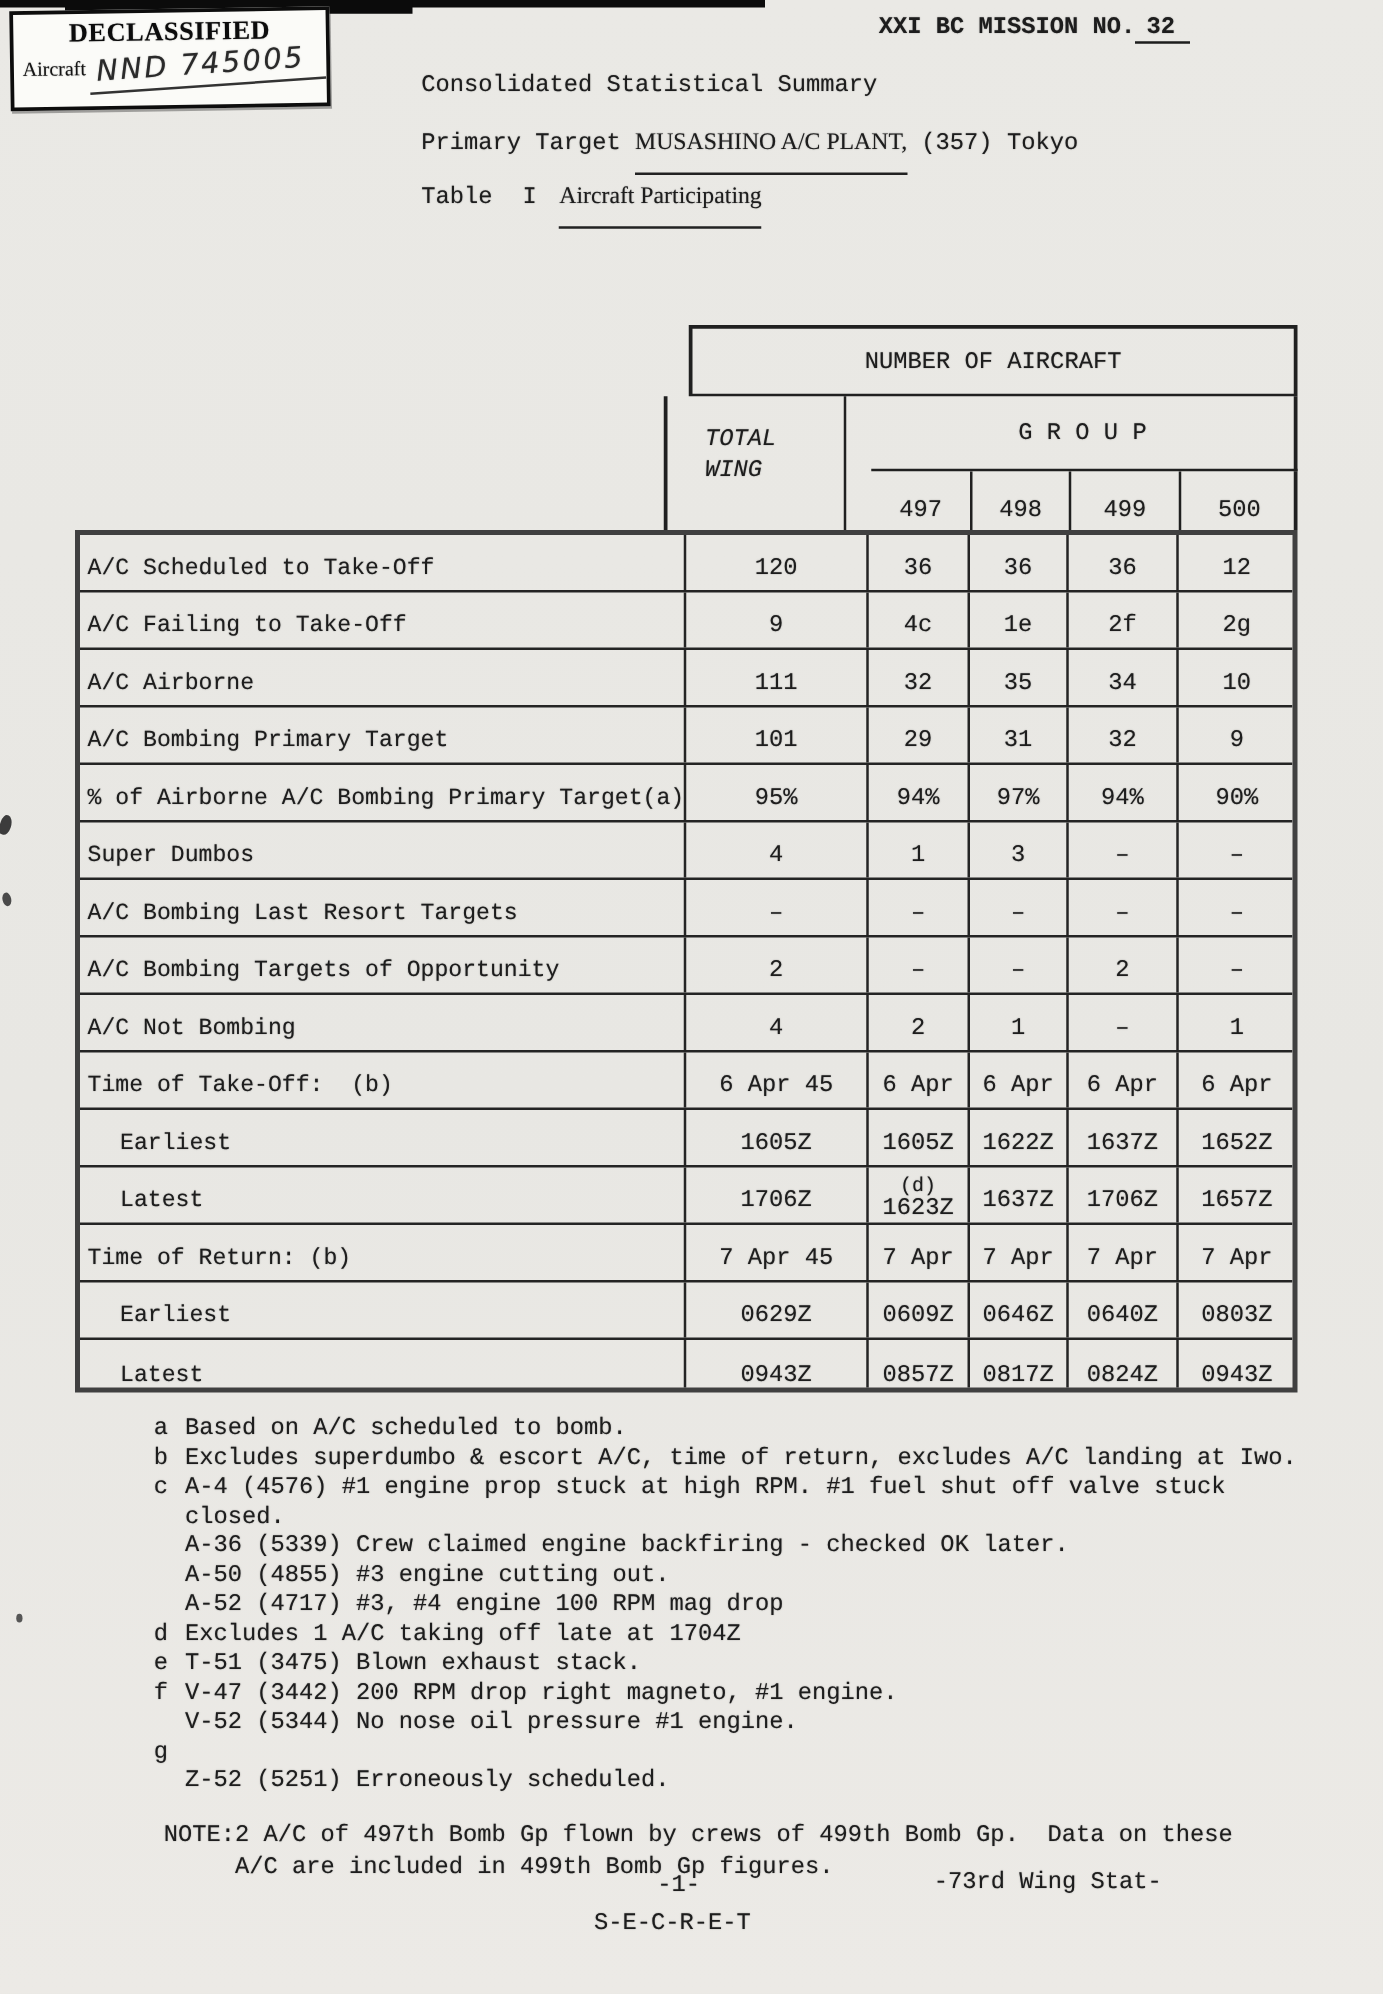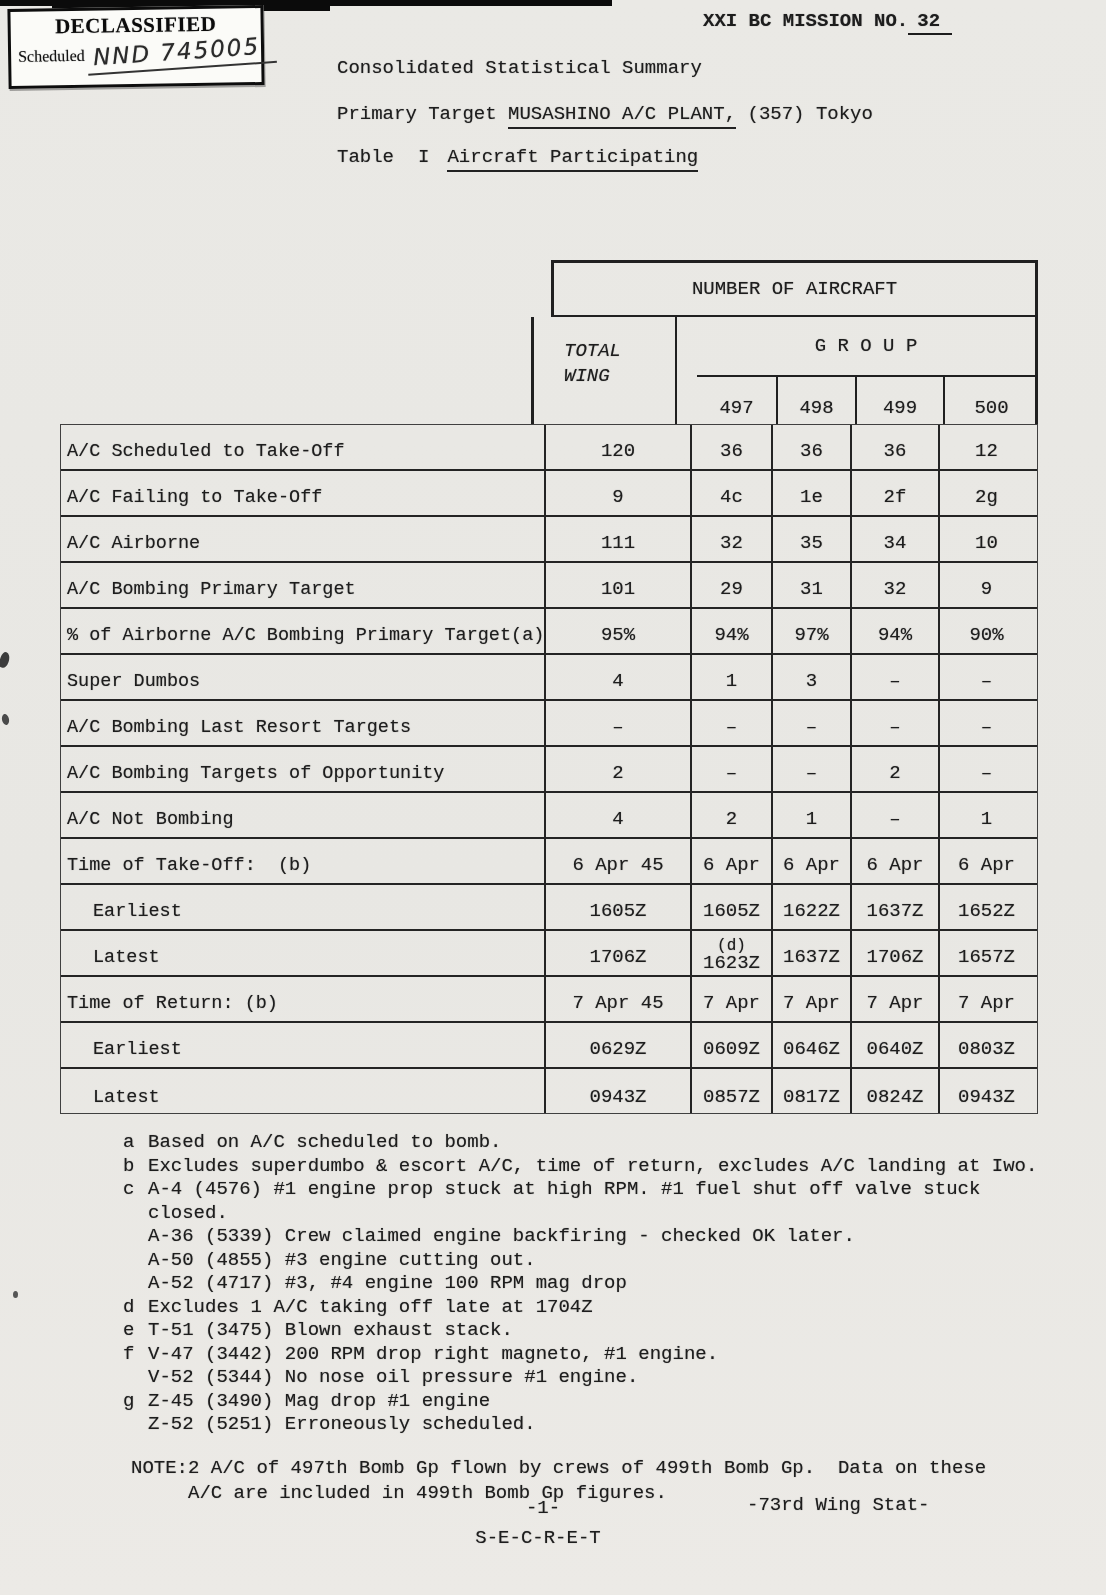--- a/index.html
+++ b/index.html
@@ -25,42 +25,42 @@
     letter-spacing:2px;color:#2a2a2a;border-bottom:2px solid #333;
     padding:0 16px 3px 6px;transform:rotate(-3deg);margin-left:2px;white-space:pre;}
   
   .mission{position:absolute;left:703px;top:10px;font-size:19px;font-weight:700;white-space:pre;}
   .mission .num{border-bottom:2px solid #1d1d1d;padding:0 12px 1px 9px;}
   
   .h-line{position:absolute;left:337px;font-size:19px;white-space:pre;}
   .t1{top:57px;}
   .t2{top:103px;}
   .t3{top:146px;}
-  .us{border-bottom:2px solid #222;padding-bottom:2px;}
+  .us{border-bottom:2px solid #222;padding-bottom:14px;font-family:Liberation Serif, serif;}
   .gap1{display:inline-block;width:24px;}
   .gap2{display:inline-block;width:18px;}
   
   .tbl{position:absolute;left:60px;top:260px;width:1074px;height:854px;}
   .tbl *{box-sizing:border-box;}
   .hd-a{position:absolute;left:491px;top:0;width:487px;height:57px;
     border:3px solid #202020;border-bottom-width:2px;
     display:flex;align-items:center;justify-content:center;font-size:19px;white-space:pre;}
   .hd-wing{position:absolute;left:471px;top:57px;width:146px;height:107px;
     border-left:3px solid #202020;border-right:2px solid #202020;
     font-size:19px;line-height:25px;padding:22px 0 12px 30px;white-space:pre;font-style:italic;}
   .hd-grp{position:absolute;left:637px;top:57px;width:341px;height:60px;
     border-right:3px solid #202020;border-bottom:2px solid #202020;
     display:flex;align-items:center;justify-content:center;font-size:19px;white-space:pre;}
   .hd-cols{position:absolute;left:637px;top:117px;width:341px;height:47px;
     border-right:3px solid #202020;display:flex;overflow:hidden;}
   .gc{display:flex;align-items:flex-end;justify-content:center;padding-bottom:5px;
     font-size:19px;border-right:2px solid #202020;flex:0 0 auto;}
   .g0{width:81px;}.g1{width:79px;}.g2{width:88px;}.g3{width:93px;border-right:none;}
   .tbody{position:absolute;left:0;top:164px;width:978px;height:690px;
-    border:1px solid #404040;overflow:hidden;}
+    border:4px solid #404040;overflow:hidden;}
   .trow{display:flex;height:46px;border-bottom:2px solid #242424;}
   .trow:last-child{border-bottom:none;}
   .cell{display:flex;align-items:flex-end;justify-content:center;
     padding-bottom:7px;font-size:19px;border-right:2px solid #242424;
     flex:0 0 auto;white-space:pre;}
   .lab{width:485px;justify-content:flex-start;padding-left:6px;font-size:18.5px;}
   .ind{padding-left:32px;}
   .v0{width:146px;}.v1{width:81px;}.v2{width:79px;}.v3{width:88px;}.v4{width:93px;border-right:none;}
   .stack{flex-direction:column;justify-content:flex-end;align-items:center;
     line-height:17px;padding-bottom:3px;}
@@ -89,21 +89,21 @@
 
 <div class="topbar1"></div>
 <div class="topbar2"></div>
 <div class="mark m1"></div>
 <div class="mark m2"></div>
 <div class="mark m3"></div>
 
 <div class="stamp">
   <div class="stamp-title">DECLASSIFIED</div>
   <div class="stamp-row">
-    <span class="stamp-auth">Scheduled</span>
+    <span class="stamp-auth">Aircraft</span>
     <span class="stamp-hand">NND 745005</span>
   </div>
 </div>
 
 <div class="mission"><span>XXI BC MISSION NO.</span><span class="num">32</span></div>
 
 <div class="h-line t1">Consolidated Statistical Summary</div>
 <div class="h-line t2"><span>Primary Target </span><span class="us">MUSASHINO A/C PLANT,</span><span> (357) Tokyo</span></div>
 <div class="h-line t3"><span>Table</span><span class="gap1"></span><span>I</span><span class="gap2"></span><span class="us">Aircraft Participating</span></div>
 
@@ -281,21 +281,20 @@
     <div class="fline">
       <div class="ftag">f</div>
       <div class="ftext">V-47 (3442) 200 RPM drop right magneto, #1 engine.</div>
     </div>
     <div class="fline">
       <div class="ftag"></div>
       <div class="ftext">V-52 (5344) No nose oil pressure #1 engine.</div>
     </div>
     <div class="fline">
       <div class="ftag">g</div>
-      <div class="ftext">Z-45 (3490) Mag drop #1 engine</div>
     </div>
     <div class="fline">
       <div class="ftag"></div>
       <div class="ftext">Z-52 (5251) Erroneously scheduled.</div>
     </div>
   </div>
 
 <div class="note">
   <div class="ntag">NOTE:</div>
   <div>

